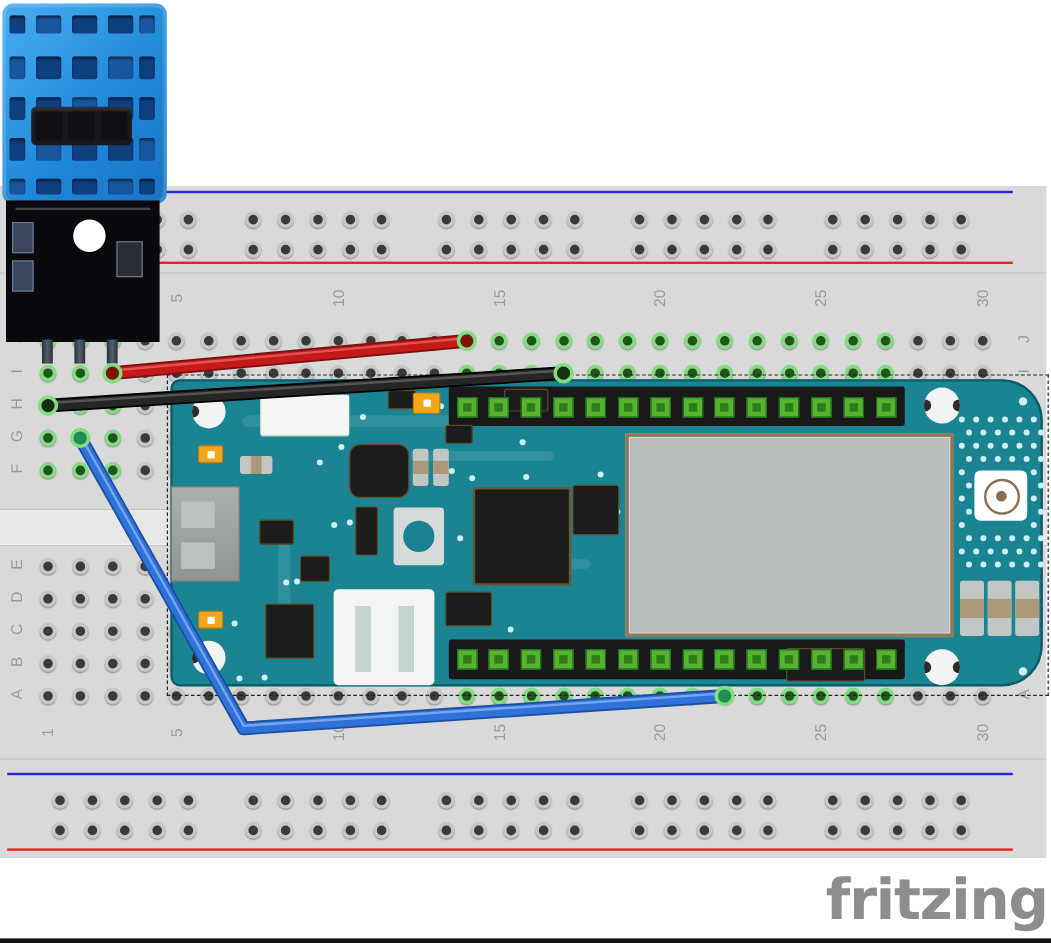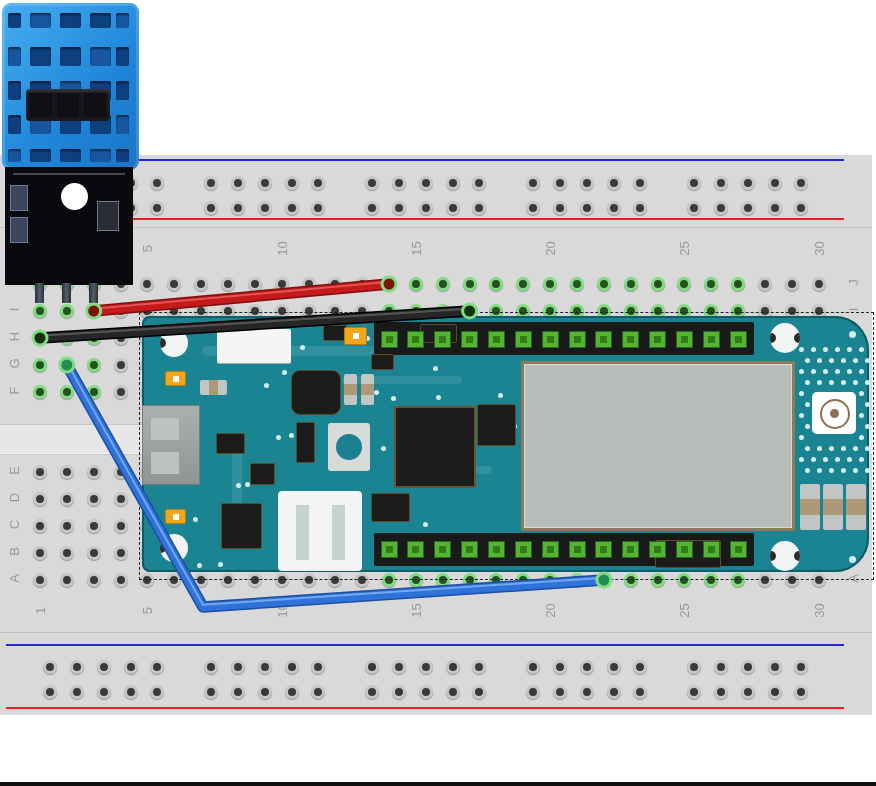--- a/index.html
+++ b/index.html
@@ -826,14 +826,15 @@
       </g>
       <g>
         <path d="M 66.85,365 L 203,607 L 603.85,580" fill="none" stroke="#1c4fa0" stroke-width="11.5" stroke-linecap="round" stroke-linejoin="round"></path>
         <path d="M 66.85,365 L 203,607 L 603.85,580" fill="none" stroke="#2f72d9" stroke-width="8.5" stroke-linecap="round" stroke-linejoin="round"></path>
         <path d="M 66.85,365 L 203,607 L 603.85,580" fill="none" stroke="#74a7ef" stroke-width="2" stroke-linecap="round" stroke-linejoin="round" transform="translate(0,-2.2)"></path>
         <circle cx="66.85" cy="365" r="7" fill="#1f8f54" stroke="#82dc82" stroke-width="3"></circle>
         <circle cx="603.85" cy="580" r="7" fill="#1f8f54" stroke="#82dc82" stroke-width="3"></circle>
       </g>
     </svg>
 
+  <div id="logo">fritzing</div>
   <div id="bottombar"></div>
 </div>
 
 </body></html>

